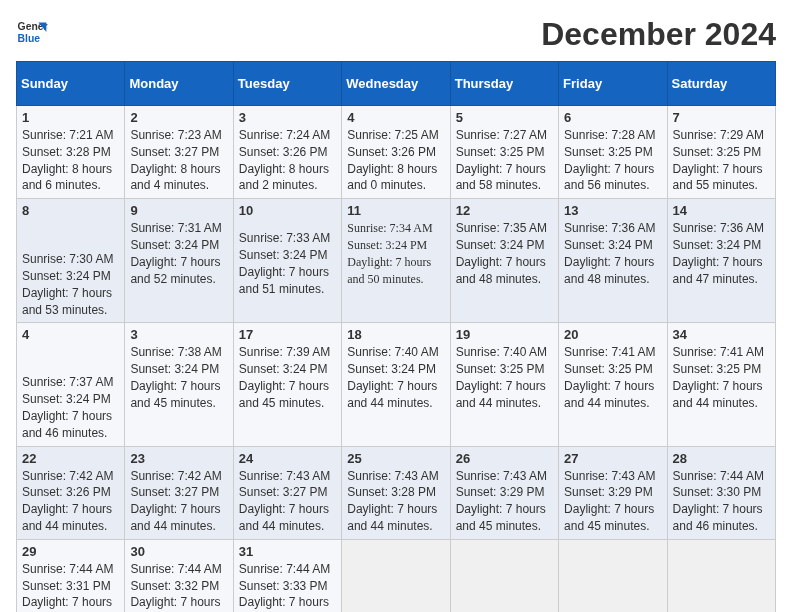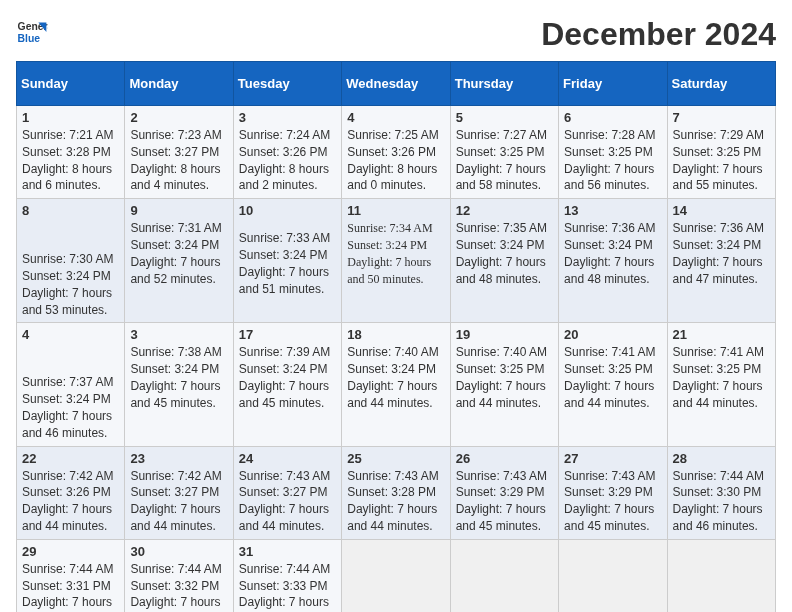--- a/index.html
+++ b/index.html
@@ -249,21 +249,21 @@
 and 44 minutes.</div>
         </td>
         <td>
           <span class="day-num">20</span>
           <div class="day-info" style="white-space: pre-line;">Sunrise: 7:41 AM
 Sunset: 3:25 PM
 Daylight: 7 hours
 and 44 minutes.</div>
         </td>
         <td>
-          <span class="day-num">21</span>
+          <span class="day-num">34</span>
           <div class="day-info" style="white-space: pre-line;">Sunrise: 7:41 AM
 Sunset: 3:25 PM
 Daylight: 7 hours
 and 44 minutes.</div>
         </td>
       </tr>
       <tr>
         <td>
           <span class="day-num">22</span>
           <div class="day-info" style="white-space: pre-line;">Sunrise: 7:42 AM

